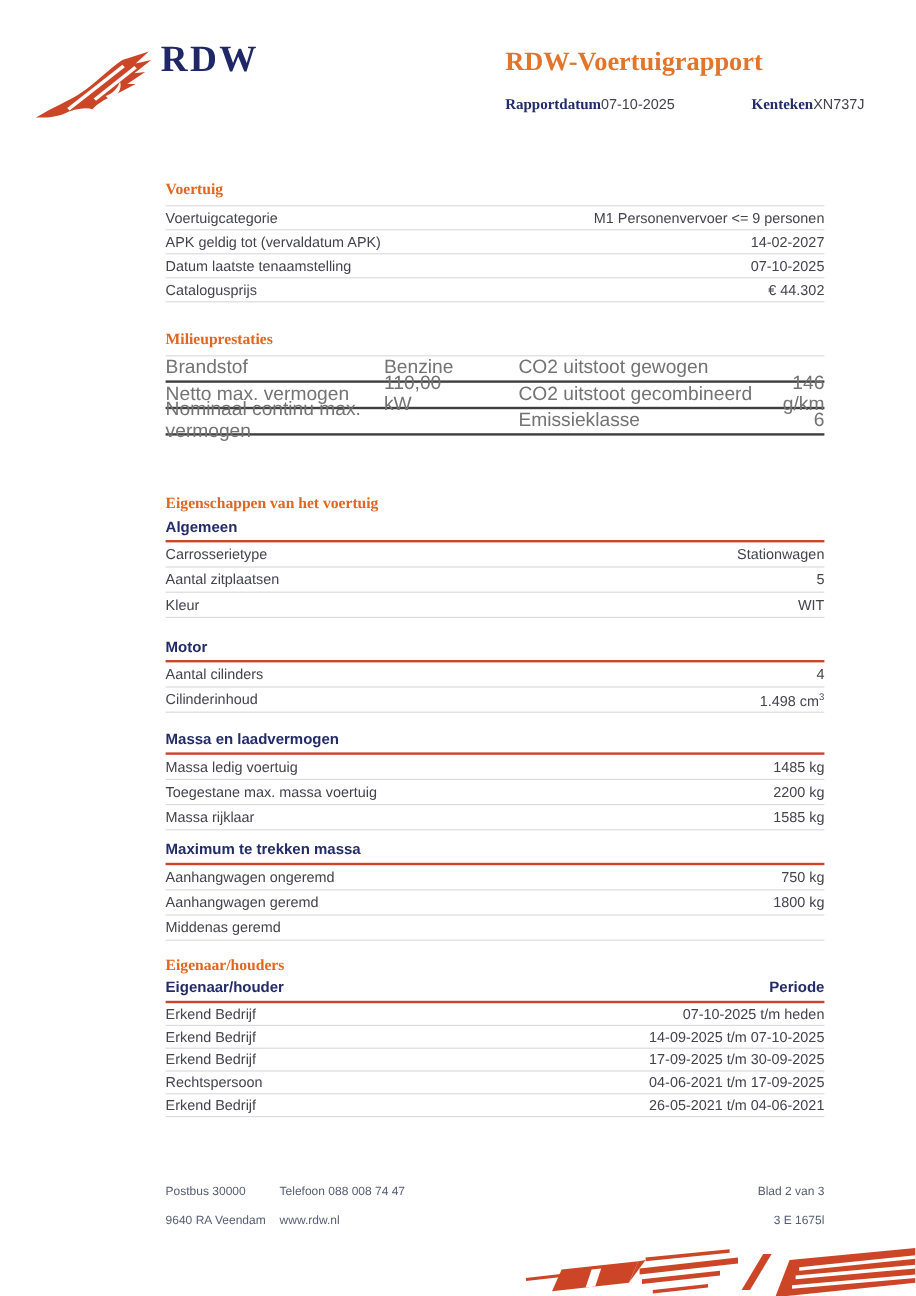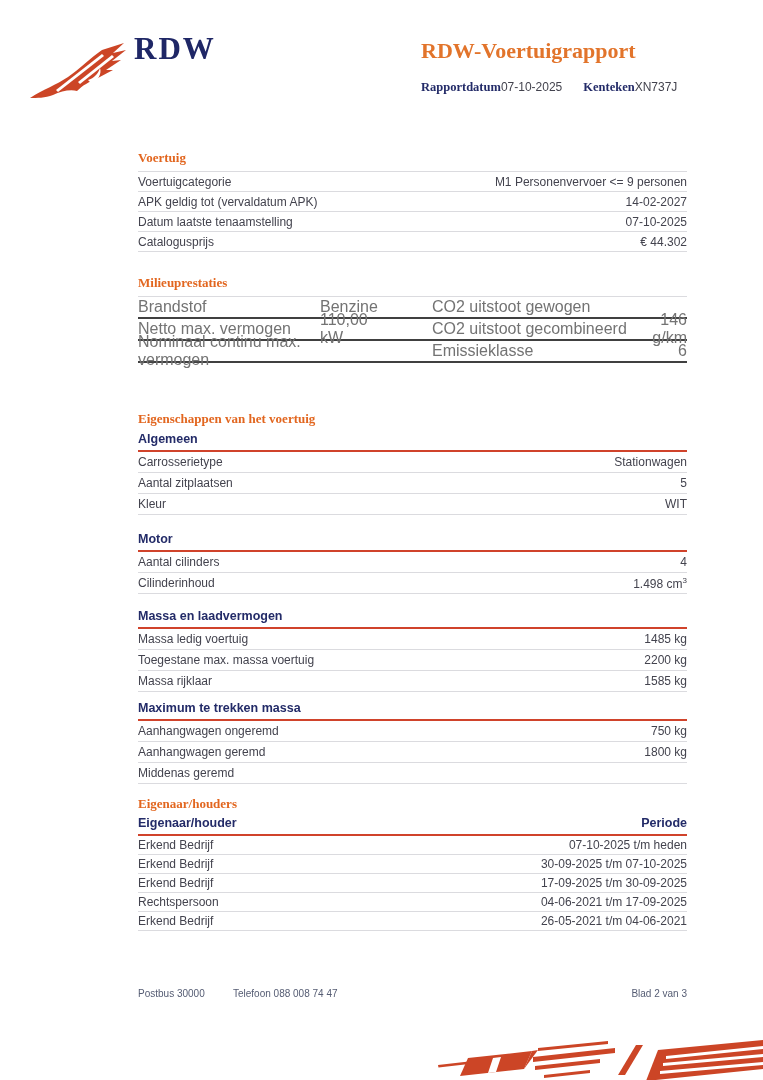--- a/index.html
+++ b/index.html
@@ -14,21 +14,21 @@
     font-family:"Liberation Serif", serif; font-weight:bold;
     font-size:31px; color:#1F2766; letter-spacing:2px;
   }
   .doc-title {
     position:absolute; left:421px; top:38px;
     font-family:"Liberation Serif", serif; font-weight:bold;
     font-size:22px; color:#E2742B;
   }
   .meta { position:absolute; left:421px; top:80px; display:flex; }
   .meta-block { display:flex; flex-direction:row; }
-  .meta-block.k { margin-left:21px; }
+  .meta-block.k { margin-left:64px; }
   .meta-label {
     font-family:"Liberation Serif", serif; font-weight:bold;
     font-size:12.5px; color:#232B68; margin-bottom:5px;
   }
   .meta-value { font-size:12px; color:#43434E; }
 
   
   .section { position:absolute; left:138px; width:549px; }
   .section-title {
     font-family:"Liberation Serif", serif; font-weight:bold;
@@ -210,41 +210,46 @@
     <div class="owners-header">
       <span>Eigenaar/houder</span>
       <span>Periode</span>
     </div>
     <div class="orow">
       <span>Erkend Bedrijf</span>
       <span class="val">07-10-2025 t/m heden</span>
     </div>
     <div class="orow">
       <span>Erkend Bedrijf</span>
-      <span class="val">30-09-2025 t/m 07-10-2025</span>
+      <span class="val">14-09-2025 t/m 07-10-2025</span>
     </div>
     <div class="orow">
       <span>Erkend Bedrijf</span>
       <span class="val">17-09-2025 t/m 30-09-2025</span>
     </div>
     <div class="orow">
       <span>Rechtspersoon</span>
       <span class="val">04-06-2021 t/m 17-09-2025</span>
     </div>
     <div class="orow">
       <span>Erkend Bedrijf</span>
       <span class="val">26-05-2021 t/m 04-06-2021</span>
     </div>
   </div>
 
   <div class="footer">
     <div class="f-line">
       <span class="f-col1">Postbus 30000</span>
       <span class="f-col2">Telefoon 088 008 74 47</span>
       <span class="f-col3">Blad 2 van 3</span>
+    </div>
+    <div class="f-line">
+      <span class="f-col1">9640 RA Veendam</span>
+      <span class="f-col2">www.rdw.nl</span>
+      <span class="f-col3">3 E 1675l</span>
     </div>
   </div>
 
   <svg class="bottom-art" width="325" height="50" viewBox="0 0 325 50">
     <g fill="#CC4526">
       <polygon points="0,31 70,23 70.5,25.5 0.5,33.5"></polygon>
       <polygon points="22,42 86,35 94,17 30,24"></polygon>
       <polygon points="86,35 100,16 94,17"></polygon>
       <polygon points="100,14 170,7 170,10 100,17"></polygon>
       <polygon points="95,23 177,14 177,19 95,28"></polygon>

